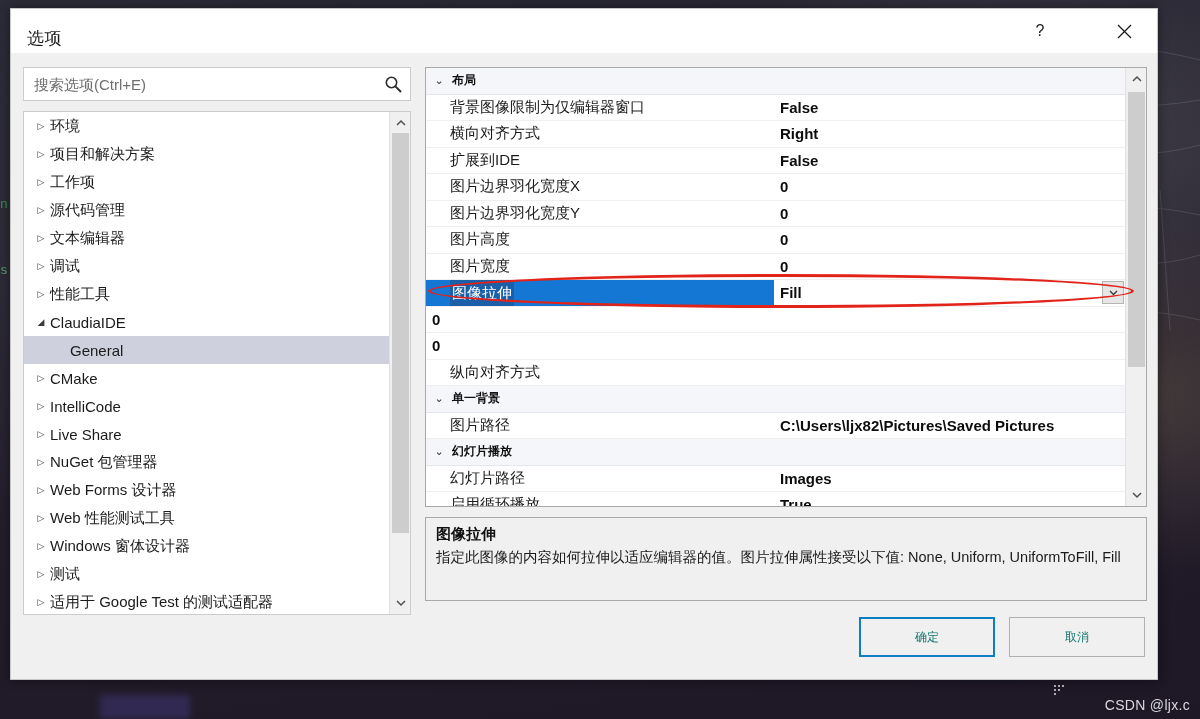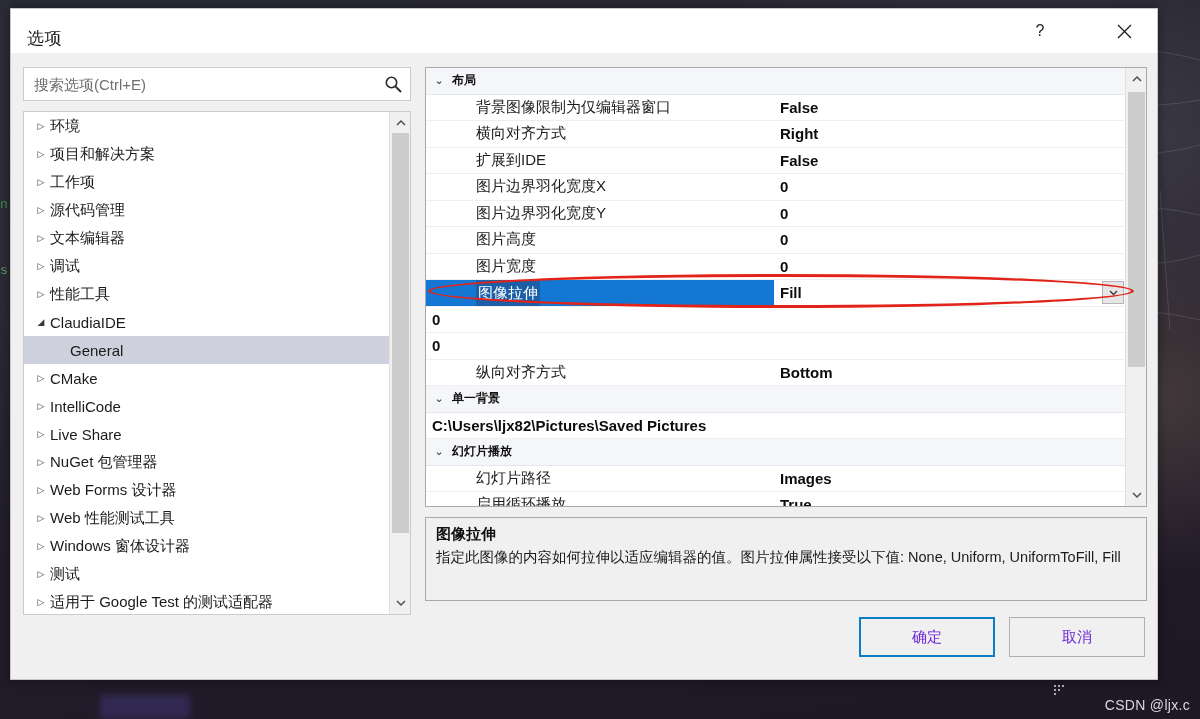--- a/index.html
+++ b/index.html
@@ -184,21 +184,21 @@
     border-bottom: 1px solid #e4e6ee;
   }
   .prow.cat .cat-chevron {
     width: 26px; flex: 0 0 26px;
     display: flex; align-items: center; justify-content: center;
     font-size: 11px; color: #333; font-weight: normal;
   }
   .prow.cat .cat-name { color: #101010; font-size: 12px; }
   .prow .pname {
     width: 348px; flex: 0 0 348px;
-    padding-left: 50px;
+    padding-left: 24px;
     color: #1b1b1b;
     white-space: nowrap; overflow: hidden;
   }
   .prow .pval {
     flex: 1;
     padding-left: 6px;
     font-weight: bold;
     color: #0d0d0d;
     white-space: nowrap; overflow: hidden;
   }
@@ -249,22 +249,22 @@
     font-size: 14.5px; color: #1b1b1b; line-height: 22px;
   }
 
   
   #btn-row {
     position: absolute; right: 12px; bottom: 22px;
     display: flex; gap: 14px;
   }
   .dlg-btn {
     width: 136px; height: 40px;
-    font-family: inherit; font-size: 15px;
-    color: #6d28d9;
+    font-family: inherit; font-size: 12px;
+    color: #0f766e;
     background: #f0f0f0;
     border: 1px solid #b0b0b0;
     cursor: default;
   }
   .dlg-btn.primary { border: 2px solid #0b7ec4; background: #f0f0f0; }
 
   
   #watermark {
     position: absolute; right: 10px; bottom: 6px;
     font-size: 14px;
@@ -473,27 +473,27 @@
               </div>
             </div>
             <div class="prow">
               <span class="pval">0</span>
             </div>
             <div class="prow">
               <span class="pval">0</span>
             </div>
             <div class="prow">
               <span class="pname">纵向对齐方式</span>
-              <span class="pval">Bottom</span>
             </div>
             <div class="prow cat">
               <span class="cat-chevron">⌄</span>
               <span class="cat-name">单一背景</span>
             </div>
             <div class="prow">
+              <span class="pname">图片路径</span>
               <span class="pval">C:\Users\ljx82\Pictures\Saved Pictures</span>
             </div>
             <div class="prow cat">
               <span class="cat-chevron">⌄</span>
               <span class="cat-name">幻灯片播放</span>
             </div>
             <div class="prow">
               <span class="pname">幻灯片路径</span>
               <span class="pval">Images</span>
             </div>

